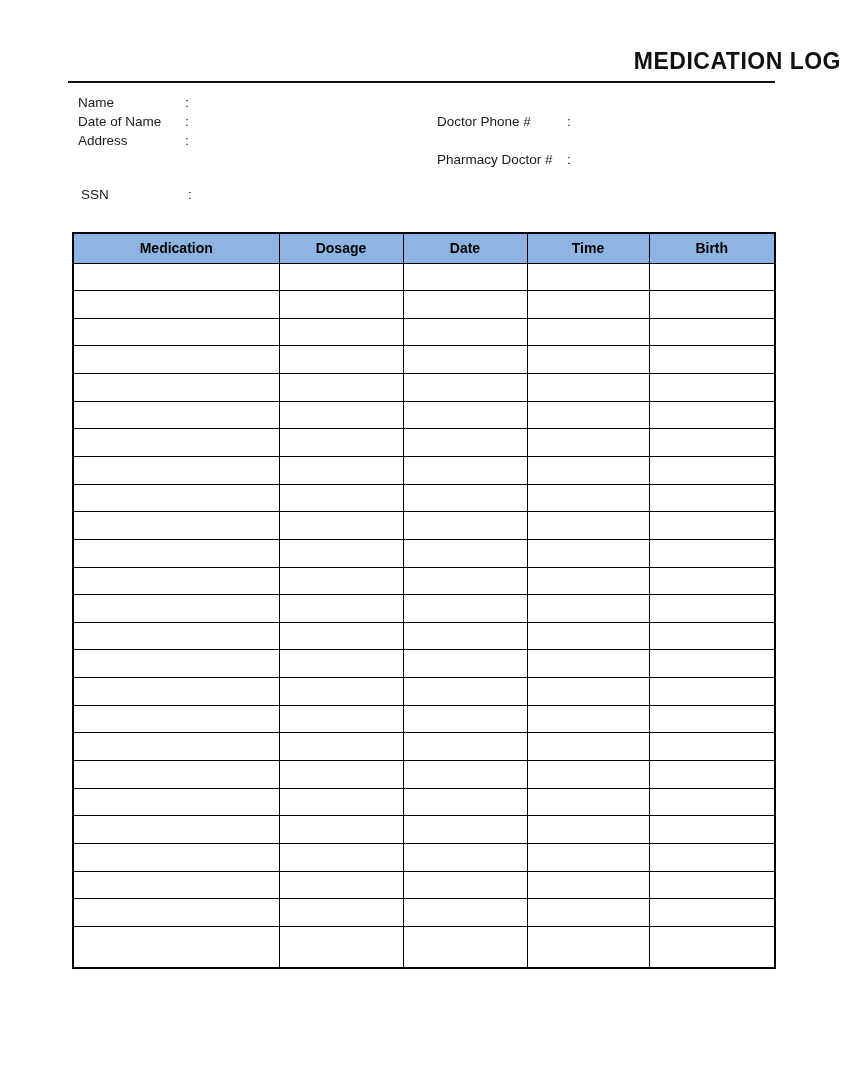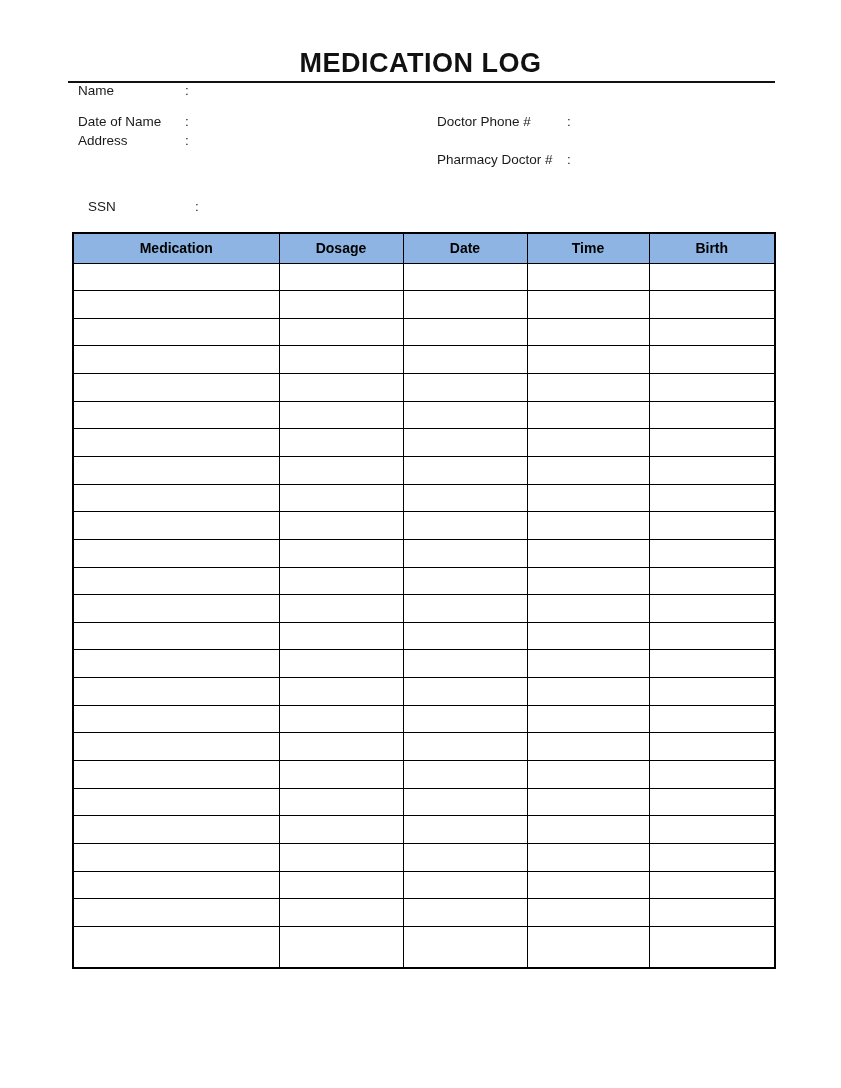--- a/index.html
+++ b/index.html
@@ -16,22 +16,22 @@
     background:#ffffff;
     font-family:"Liberation Sans", sans-serif;
     color:var(--text);
     overflow:hidden;
   }
   .page-title{
     position:absolute;
     top:48px;
     left:0;
     width:100%;
-    text-align:center;
-    font-size:27px;
+    text-align:right;
+    font-size:23px;
     font-weight:bold;
     letter-spacing:0.5px;
     color:#111111;
   }
   .title-rule{
     position:absolute;
     top:81px;
     left:68px;
     width:707px;
     height:2px;
@@ -77,38 +77,38 @@
   }
 </style>
 </head>
 <body>
 
 <div class="page">
 
   <div class="page-title">MEDICATION LOG</div>
   <div class="title-rule"></div>
 
-  <div class="field left-col" style="top:82px;left:78px;">
+  <div class="field left-col" style="top:94px;left:78px;">
     <span class="lbl">Name</span><span class="colon">:</span><span class="val"></span>
   </div>
   <div class="field left-col" style="top:113px;left:78px;">
     <span class="lbl">Date of Name</span><span class="colon">:</span><span class="val"></span>
   </div>
   <div class="field left-col" style="top:132px;left:78px;">
     <span class="lbl">Address</span><span class="colon">:</span><span class="val"></span>
   </div>
 
   <div class="field right-col" style="top:113px;left:437px;">
     <span class="lbl">Doctor Phone #</span><span class="colon">:</span><span class="val"></span>
   </div>
   <div class="field right-col" style="top:151px;left:437px;">
     <span class="lbl">Pharmacy Doctor #</span><span class="colon">:</span><span class="val"></span>
   </div>
 
-  <div class="field left-col" style="top:186px;left:88px;margin-top:12px;">
+  <div class="field left-col" style="top:186px;left:81px;">
     <span class="lbl">SSN</span><span class="colon">:</span><span class="val"></span>
   </div>
 
   <table class="med-table">
     <colgroup>
       <col style="width:206px">
         <col style="width:124px">
         <col style="width:124px">
         <col style="width:122px">
         <col style="width:126px">

